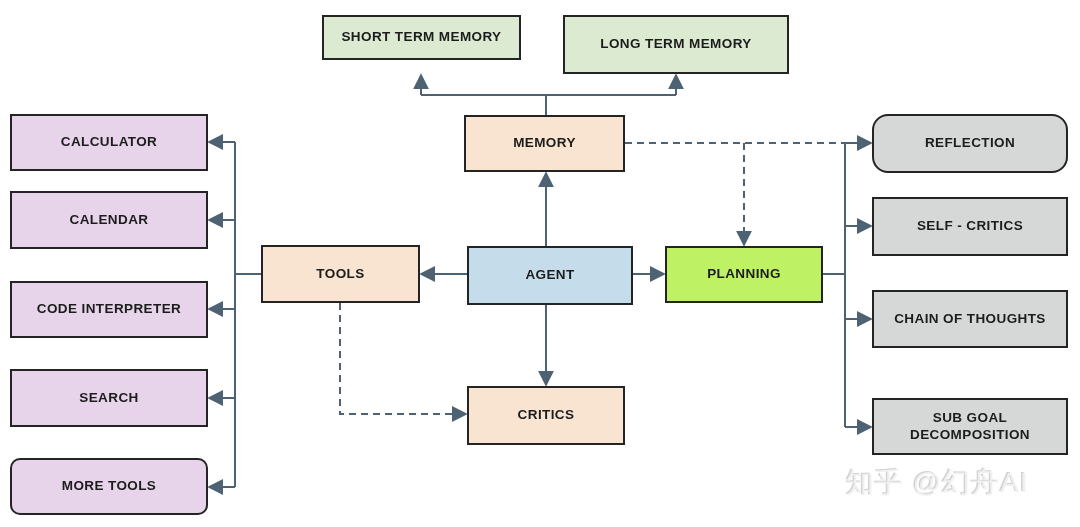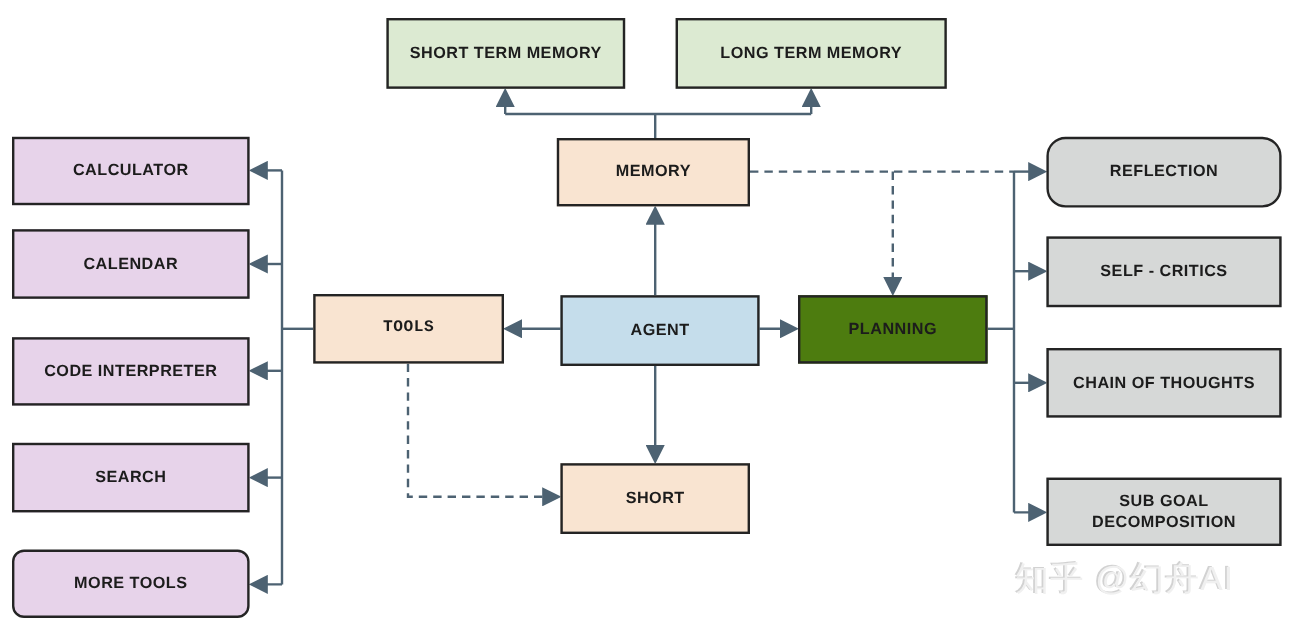--- a/index.html
+++ b/index.html
@@ -83,40 +83,40 @@
     <path d="M845 143 L868 143" marker-end="url(#arrowhead)"></path>
     <path d="M845 226 L868 226" marker-end="url(#arrowhead)"></path>
     <path d="M845 319 L868 319" marker-end="url(#arrowhead)"></path>
     <path d="M845 427 L868 427" marker-end="url(#arrowhead)"></path>
 
     <path class="dashed" d="M625 143 L845 143"></path>
     <path class="dashed" d="M744 143 L744 242" marker-end="url(#arrowhead)"></path>
     <path class="dashed" d="M340 303 L340 414 L463 414" marker-end="url(#arrowhead)"></path>
   </svg>
 
-  <div class="node" style="left: 322px; top: 15px; width: 199px; height: 59px; background-color: rgb(220, 234, 210);">
+  <div class="node" style="left: 322px; top: 15px; width: 199px; height: 45px; background-color: rgb(220, 234, 210);">
     <span>SHORT TERM MEMORY</span>
   </div>
   <div class="node" style="left: 464px; top: 115px; width: 161px; height: 57px; background-color: rgb(249, 228, 209);">
     <span>MEMORY</span>
   </div>
   <div class="node" style="left: 563px; top: 15px; width: 226px; height: 59px; background-color: rgb(220, 234, 210);">
     <span>LONG TERM MEMORY</span>
   </div>
-  <div class="node" style="left: 261px; top: 245px; width: 159px; height: 58px; background-color: rgb(249, 228, 209); font-family: Liberation Mono, monospace;">
+  <div class="node" style="left: 261px; top: 245px; width: 159px; height: 58px; background-color: rgb(249, 228, 209);">
     <span>TOOLS</span>
   </div>
   <div class="node" style="left: 467px; top: 246px; width: 166px; height: 59px; background-color: rgb(197, 221, 235);">
     <span>AGENT</span>
   </div>
-  <div class="node" style="left: 665px; top: 246px; width: 158px; height: 57px; background-color: #4d7c0f;">
+  <div class="node" style="left: 665px; top: 246px; width: 158px; height: 57px; background-color: #bef264;">
     <span>PLANNING</span>
   </div>
   <div class="node" style="left: 467px; top: 386px; width: 158px; height: 59px; background-color: rgb(249, 228, 209);">
-    <span>SHORT</span>
+    <span>CRITICS</span>
   </div>
 
   <div class="node" style="left: 10px; top: 114px; width: 198px; height: 57px; background-color: rgb(231, 211, 234);">
     <span>CALCULATOR</span>
   </div>
   <div class="node" style="left: 10px; top: 191px; width: 198px; height: 58px; background-color: rgb(231, 211, 234);">
     <span>CALENDAR</span>
   </div>
   <div class="node" style="left: 10px; top: 281px; width: 198px; height: 57px; background-color: rgb(231, 211, 234);">
     <span>CODE INTERPRETER</span>

